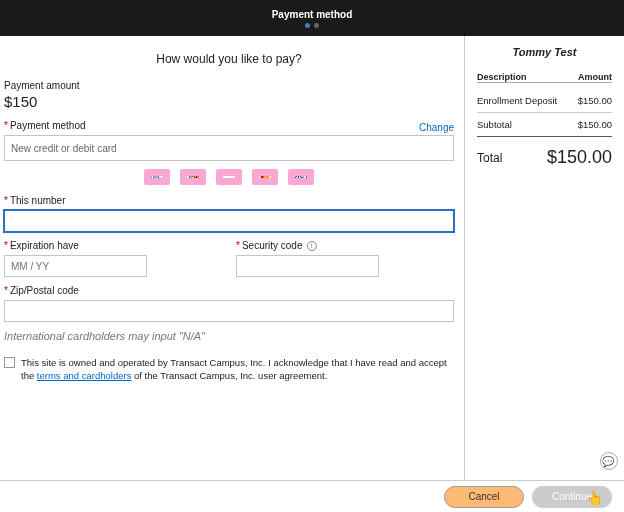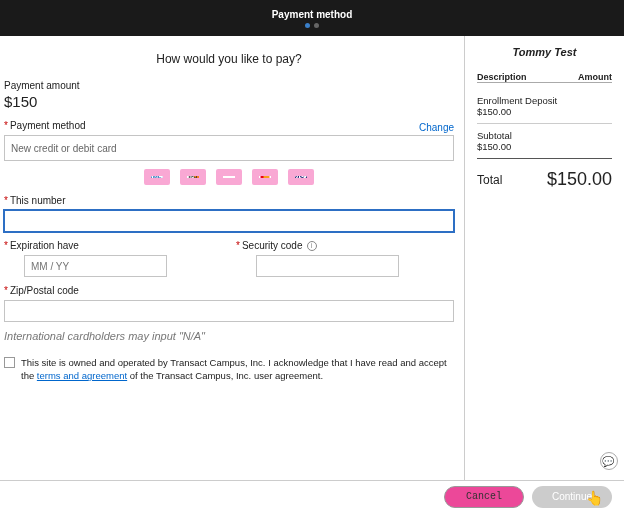--- a/index.html
+++ b/index.html
@@ -27,38 +27,38 @@
   .logo { width: 26px; height: 16px; border: 7px solid #f9a8d4; border-radius: 2px; display: flex; align-items: center; justify-content: center; font-size: 6px; font-weight: bold; position: relative; overflow: hidden; }
   .logo.amex { color:#2e77bb; }
   .logo.disc { background: linear-gradient(to right,#fff 60%,#f58220 60%); color:#333;}
   .logo.jcb { display:flex; }
   .jcb span{flex:1;}
   .jcb .b{background:#0a4ea2;} .jcb .r{background:#d7182a;} .jcb .g{background:#008a44;}
   .logo.mc svg { width:22px; height:14px; }
   .logo.visa { color:#1a1f71; font-style:italic; font-size:8px;}
   .two-col { display: flex; gap: 14px; }
   .two-col > div { flex: 1; }
-  .half-input { width: 143px; margin-left: 20px; }
+  .half-input { width: 143px; }
   .info-icon { display:inline-flex; width:10px; height:10px; border:1px solid #888; border-radius:50%; font-size:7px; align-items:center; justify-content:center; color:#888; margin-left:2px;}
   .zip-row .input { width: 100%; }
   .hint { font-style: italic; color: #777; font-size: 11px; margin-top: 8px; }
   .terms-row { display: flex; align-items: flex-start; gap: 6px; margin-top: 14px; font-size: 9.5px; line-height: 1.4; }
   .checkbox { width: 11px; height: 11px; border: 1px solid #999; flex-shrink: 0; margin-top: 1px; }
   .terms-link { color: #0066cc; text-decoration: underline; }
   .right-name { text-align: center; font-weight: bold; font-size: 11px; margin-bottom: 14px; font-style: italic; }
   .sum-head { display: flex; justify-content: space-between; font-size: 9px; font-weight: bold; border-bottom: 1px solid #aaa; margin-bottom: 6px; }
-  .sum-row { display: flex; justify-content: space-between; font-size: 9.5px; padding: 6px 0; flex-direction: column; }
+  .sum-row { display: flex; justify-content: space-between; font-size: 9.5px; padding: 6px 0; }
   .sum-row.border { border-bottom: 1px solid #ccc; }
   .sum-row.dark { border-bottom: 1px solid #555; }
   .total-row { display: flex; justify-content: space-between; align-items: center; margin-top: 10px; }
   .total-label { font-size: 12px; }
   .total-amt { font-size: 18px; font-weight: 300; }
   .footer { position: absolute; bottom: 0; left: 0; right: 0; height: 32px; border-top: 1px solid #ccc; display: flex; justify-content: flex-end; align-items: center; gap: 8px; padding-right: 12px; background:#fff;}
   .btn { height: 22px; border-radius: 11px; font-size: 10px; display: flex; align-items: center; justify-content: center; cursor: pointer; }
-  .btn.cancel { width: 80px; border: 1px solid #999; background: #ec4899; color: #333; font-family: Liberation Mono, monospace; }
+  .btn.cancel { width: 80px; border: 1px solid #999; background: #fdba74; color: #333; }
   .btn.cont { width: 80px; background: #ccc; color: #fff; border: none; position: relative; }
   .cursor { position: absolute; right: 20px; bottom: 6px; font-size: 14px; pointer-events:none;}
   .chat-bubble { position:absolute; right:6px; bottom:42px; width:18px; height:18px; border:1px solid #aaa; border-radius:50%; display:flex; align-items:center; justify-content:center; font-size:10px; color:#888;}
 </style>
 </head>
 <body>
 
 <div class="header">
   <div class="header-title">Payment method</div>
   <div class="dots">
@@ -134,21 +134,21 @@
           <span class="req">*</span>
           <span>Zip/Postal code</span>
         </div>
       <input class="input" style="">
       <div class="hint">International cardholders may input "N/A"</div>
     </div>
 
     <div class="terms-row">
       <div class="checkbox"></div>
       <div>
-        <span>This site is owned and operated by Transact Campus, Inc. I acknowledge that I have read and accept the </span><span class="terms-link">terms and agreement</span><span> of the Transact Campus, Inc. user agreement.</span>
+        <span>This site is owned and operated by Transact Campus, Inc. I acknowledge that I have read and accept the </span><span class="terms-link">terms and cardholders</span><span> of the Transact Campus, Inc. user agreement.</span>
       </div>
     </div>
   </div>
 
   <div class="right">
     <div class="right-name">Tommy Test</div>
     <div class="sum-head">
       <span>Description</span>
       <span>Amount</span>
     </div>

